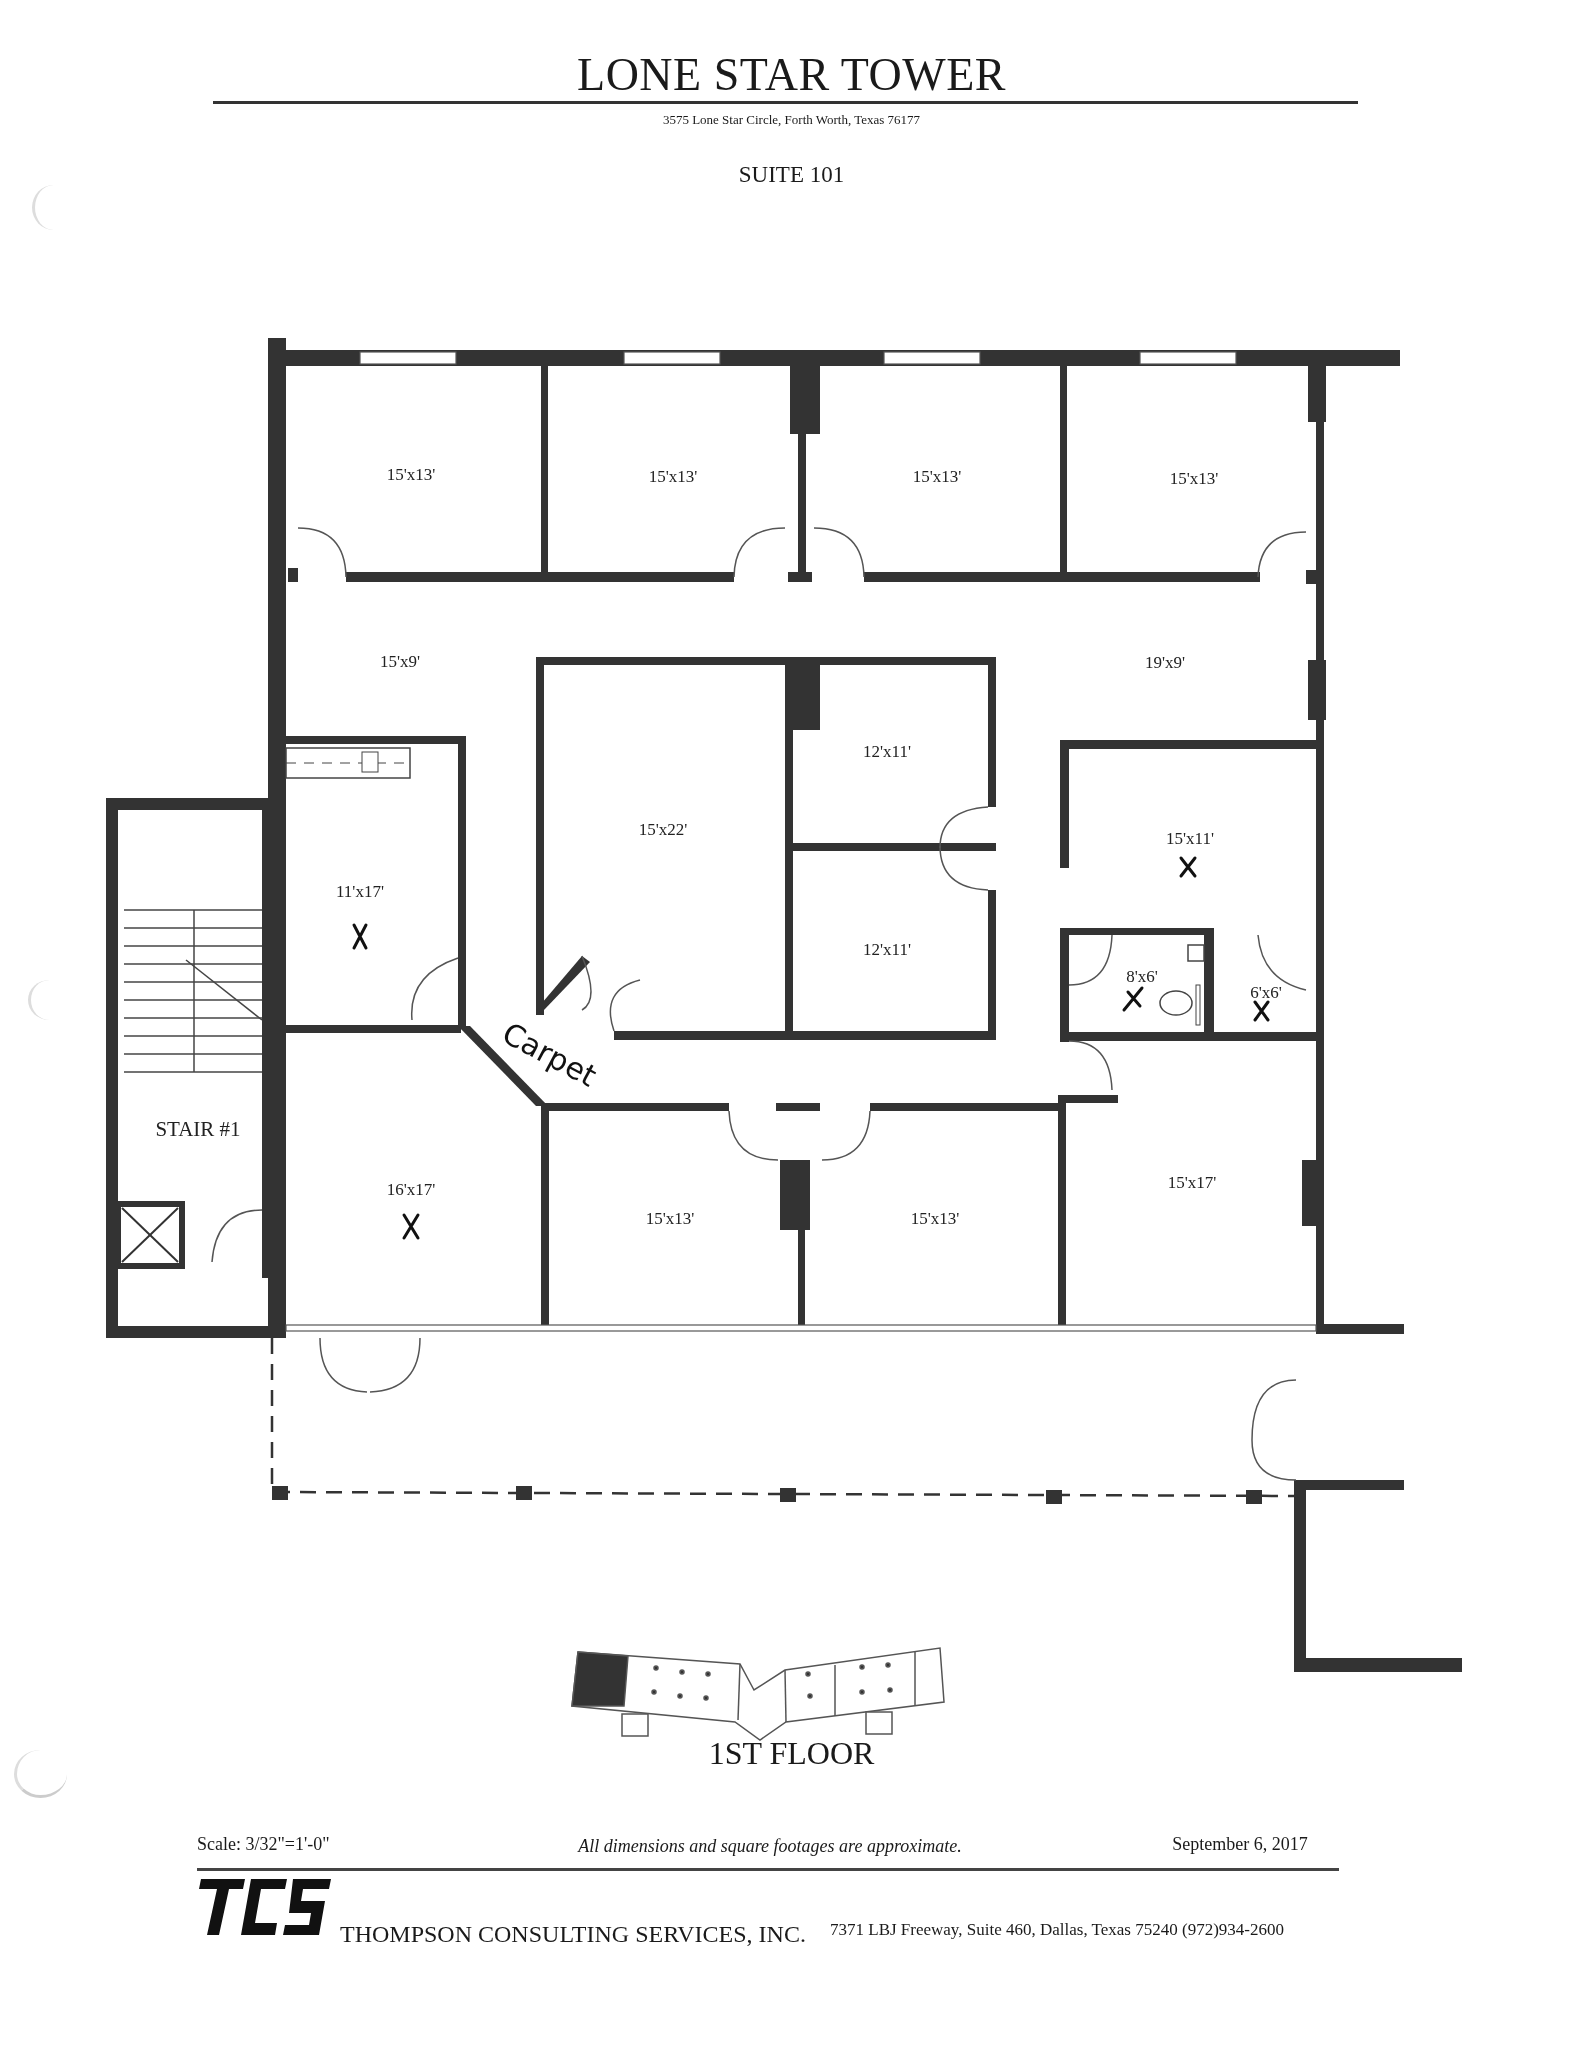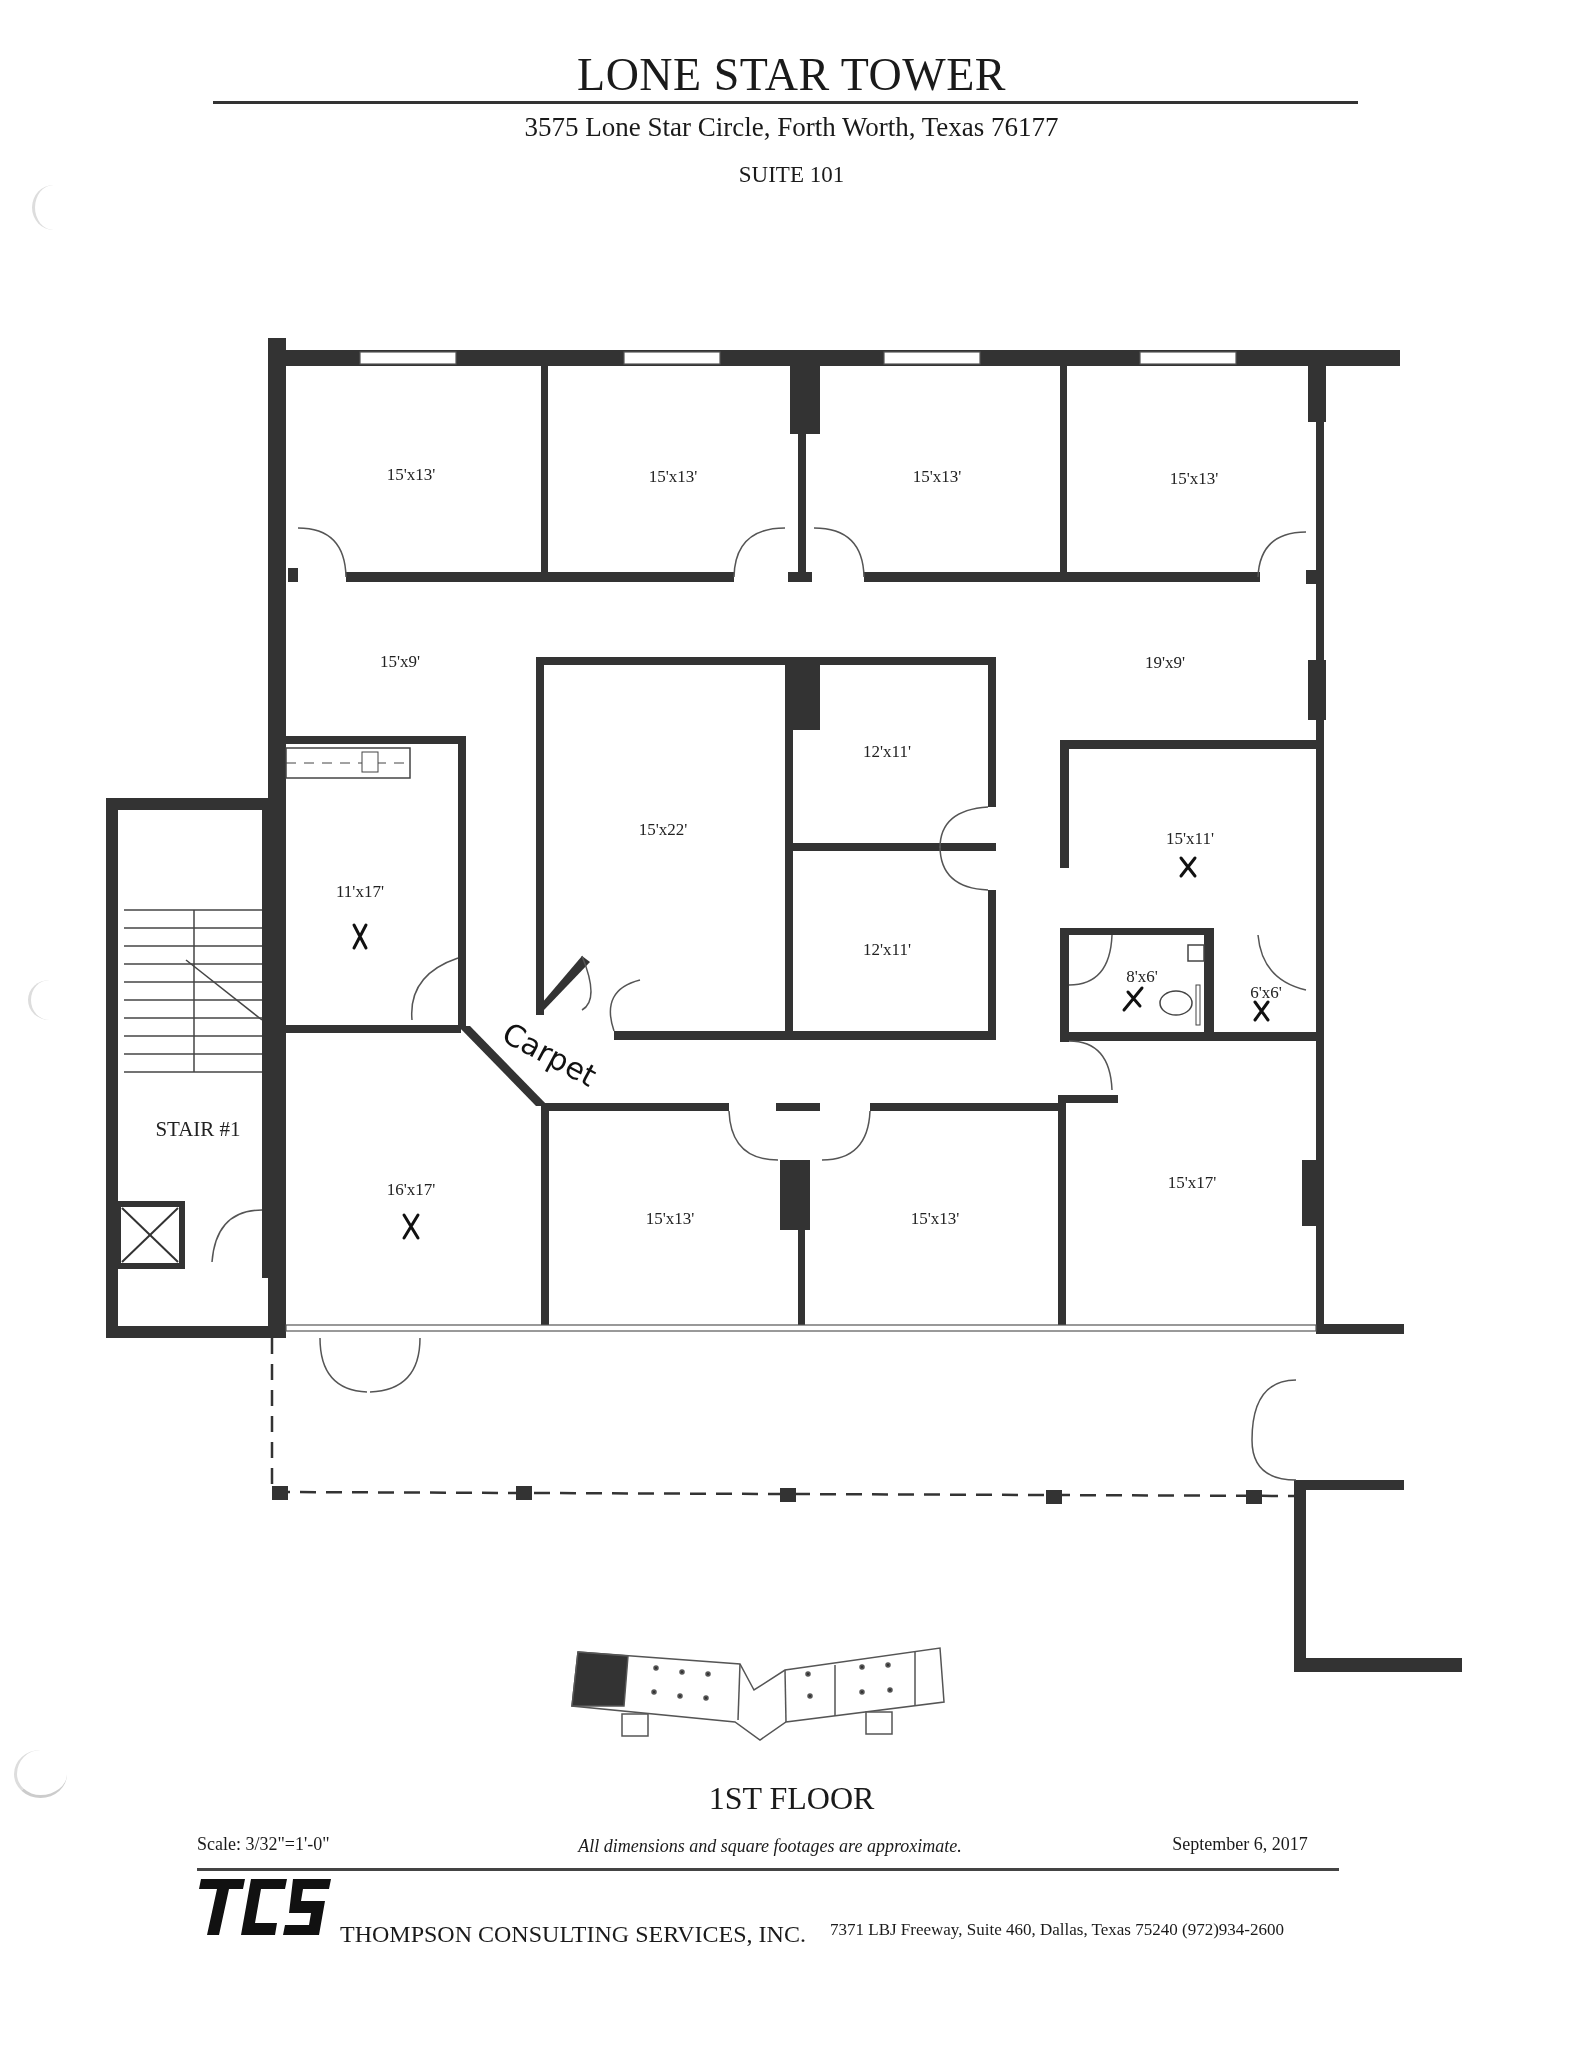--- a/index.html
+++ b/index.html
@@ -1,24 +1,24 @@
 <!DOCTYPE html>
 <html><head>
 <meta charset="utf-8">
 <style>
   html,body{margin:0;padding:0;background:#ffffff;}
   body{width:1583px;height:2048px;position:relative;overflow:hidden;font-family:"Liberation Serif","DejaVu Serif",serif;color:#1a1a1a;}
   .abs{position:absolute;}
   .center{left:0;width:1583px;text-align:center;}
   #title{top:48px;font-size:46px;letter-spacing:0.5px;}
   #rule-top{left:213px;top:101px;width:1145px;height:3px;background:#333;}
-  #address{top:112px;font-size:27px;text-align:center;}
+  #address{top:112px;font-size:13px;text-align:center;}
   #suite{top:162px;font-size:23px;}
   #plan{left:0;top:0;}
-  #floor-label{top:1780px;font-size:32px;}
+  #floor-label{top:1735px;font-size:32px;}
   #scale{left:197px;top:1834px;font-size:18px;}
   #disclaimer{left:0;width:1540px;text-align:center;top:1836px;font-size:18px;font-style:italic;}
   #date{left:1140px;width:200px;text-align:center;top:1834px;font-size:18px;}
   #rule-bottom{left:197px;top:1868px;width:1142px;height:3px;background:#444;}
   #company{left:340px;top:1913px;font-size:24px;margin-top:8px;}
   #company-address{left:830px;top:1920px;font-size:17px;}
   #tcs-logo{left:195px;top:1877px;}
   .room-label{font-family:"Liberation Serif","DejaVu Serif",serif;font-size:17px;fill:#222;text-anchor:middle;}
   .hand{font-family:"DejaVu Sans",sans-serif;font-size:30px;fill:#111;}
   .wall{fill:#333;}

